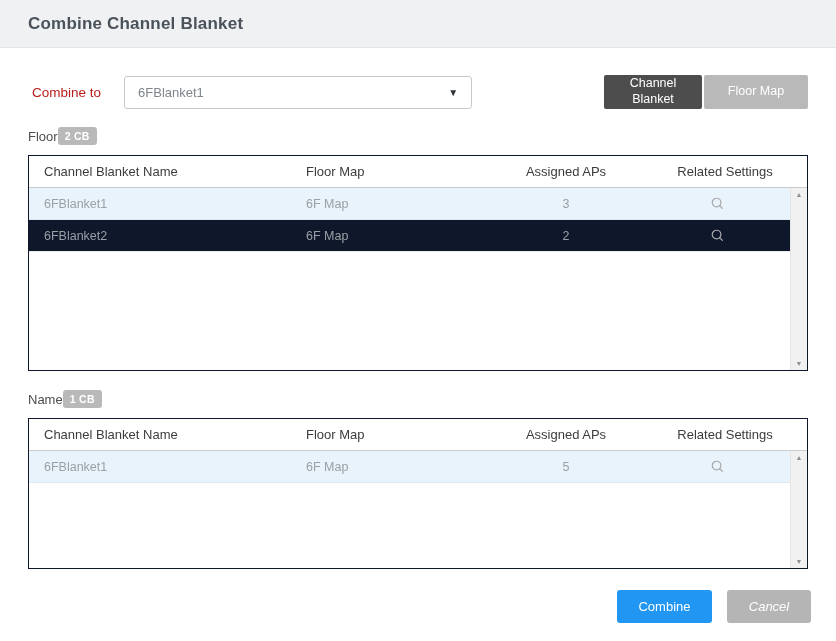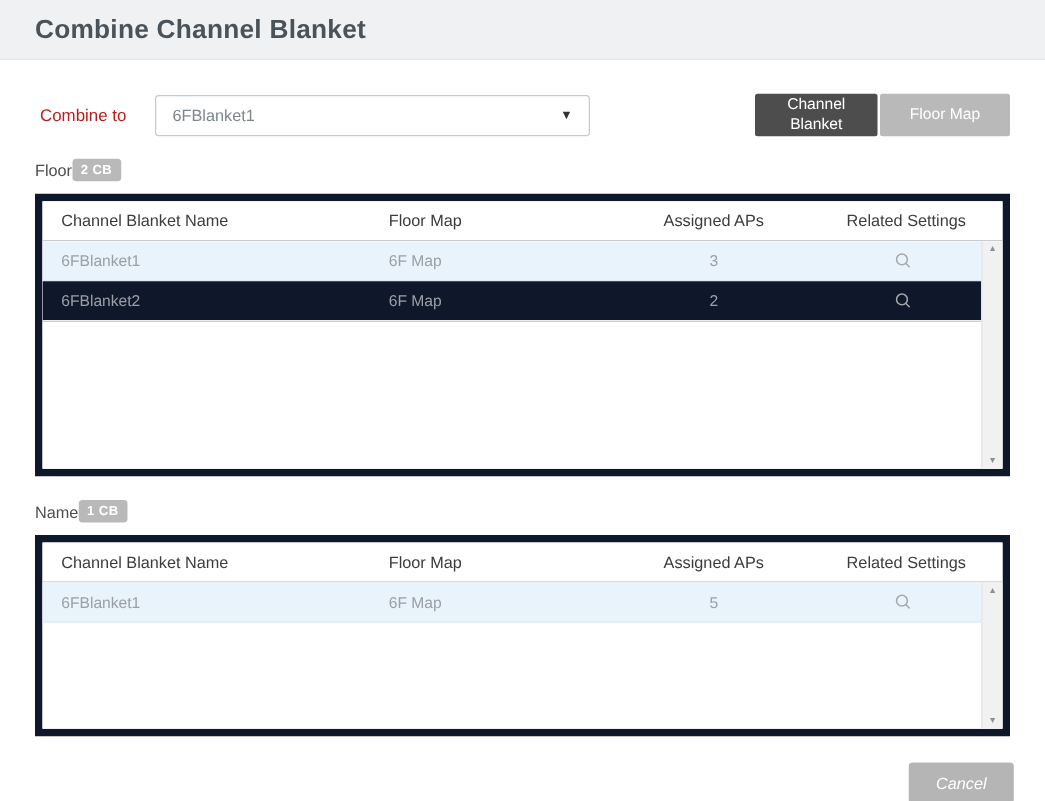--- a/index.html
+++ b/index.html
@@ -21,21 +21,21 @@
   
   .titlebar {
     height: 48px;
     background: #f0f1f3;
     border-bottom: 1px solid #e3e5e7;
     display: flex;
     align-items: center;
     padding-left: 28px;
   }
   .titlebar h1 {
-    font-size: 21px;
+    font-size: 17px;
     font-weight: bold;
     color: #4a525a;
     letter-spacing: 0.2px;
   }
 
   
   .controls-row {
     margin: 27px 28px 0 28px;
     height: 34px;
     display: flex;
@@ -105,21 +105,21 @@
     font-weight: bold;
     padding: 3px 7px;
     border-radius: 3px;
     letter-spacing: 0.3px;
   }
   .section-label.after { margin-top: 18px; }
 
   
   .table {
     margin: 9px 28px 0 28px;
-    border: 6px solid #0f172a;
+    border: 1px solid #0f172a;
     background: #fff;
   }
   .thead {
     display: grid;
     grid-template-columns: 260px 200px 154px 1fr;
     height: 32px;
     align-items: center;
     border-bottom: 1px solid #c9ccce;
     font-size: 13px;
     color: #3c3c3c;
@@ -289,14 +289,15 @@
         </div>
       </div>
       <div class="scrollbar">
       <span class="scroll-arrow">▲</span>
       <span class="scroll-arrow">▼</span>
     </div>
   </div>
 </div>
 
 <div class="footer-actions">
+  <button class="btn primary">Combine</button>
   <button class="btn secondary">Cancel</button>
 </div>
 
 </body></html>

